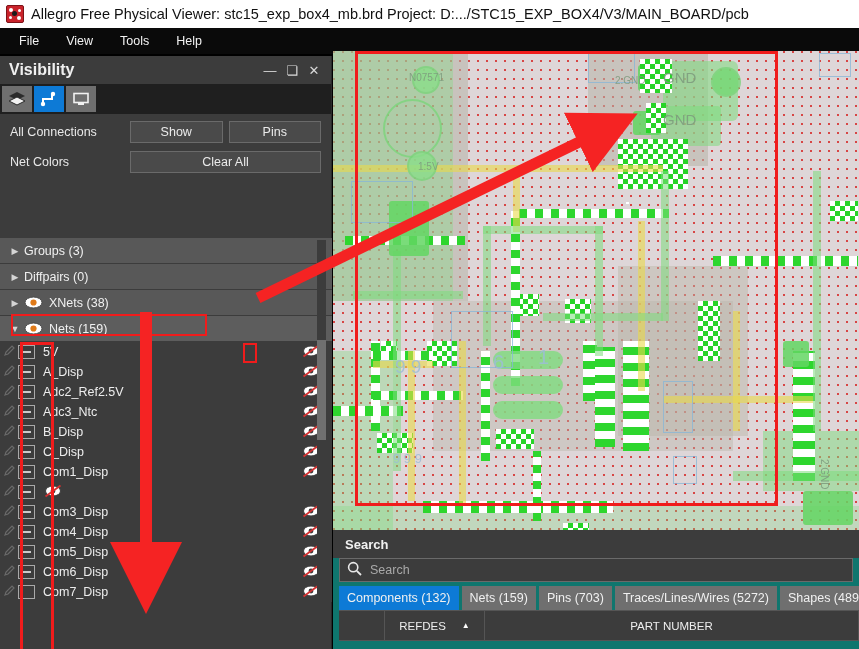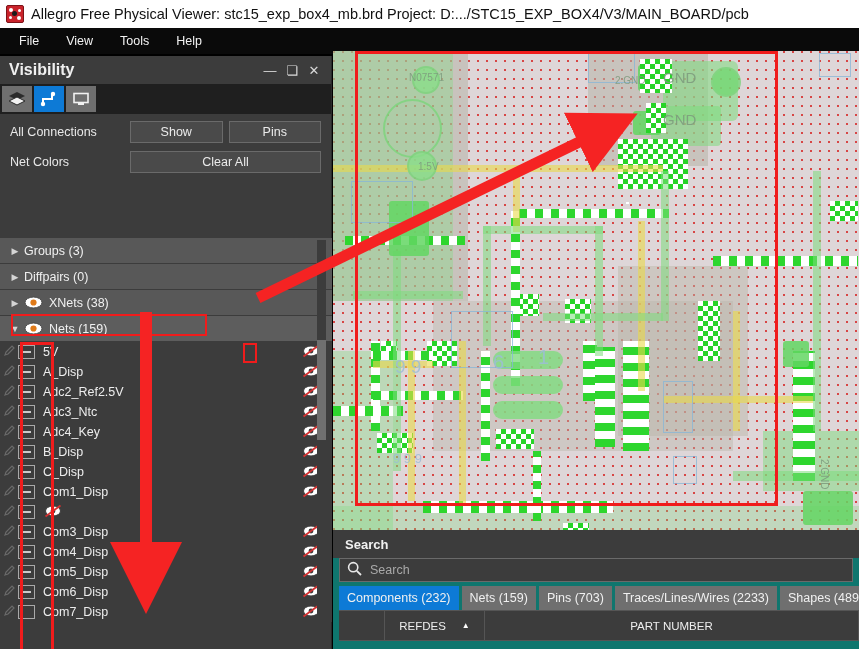--- a/index.html
+++ b/index.html
@@ -397,34 +397,20 @@
                 <line x1="2.5" y1="12.5" x2="17.5" y2="1.5" stroke="#d43131" stroke-width="1.8"></line>
               </svg></div>
           </div>
           <div class="nrow">
             <div class="pen"><svg width="12" height="12" viewBox="0 0 12 12">
                 <path d="M1,10 L4,9 L10,3 L8,1 L2,7 z" fill="none" stroke="#8f8f8f" stroke-width="1.2"></path>
               </svg></div>
             <div class="cbox">
               <span class="dash"></span>
             </div>
-            <div class="nname">Adc4_Key</div>
-            <div class="eye-off"><svg width="20" height="14" viewBox="0 0 20 14">
-                <ellipse cx="10" cy="7" rx="7.5" ry="5" fill="#ffffff" stroke="#3c3c3c" stroke-width="1"></ellipse>
-                <circle cx="10" cy="7" r="2.4" fill="#3c3c3c"></circle>
-                <line x1="2.5" y1="12.5" x2="17.5" y2="1.5" stroke="#d43131" stroke-width="1.8"></line>
-              </svg></div>
-          </div>
-          <div class="nrow">
-            <div class="pen"><svg width="12" height="12" viewBox="0 0 12 12">
-                <path d="M1,10 L4,9 L10,3 L8,1 L2,7 z" fill="none" stroke="#8f8f8f" stroke-width="1.2"></path>
-              </svg></div>
-            <div class="cbox">
-              <span class="dash"></span>
-            </div>
             <div class="nname">B_Disp</div>
             <div class="eye-off"><svg width="20" height="14" viewBox="0 0 20 14">
                 <ellipse cx="10" cy="7" rx="7.5" ry="5" fill="#ffffff" stroke="#3c3c3c" stroke-width="1"></ellipse>
                 <circle cx="10" cy="7" r="2.4" fill="#3c3c3c"></circle>
                 <line x1="2.5" y1="12.5" x2="17.5" y2="1.5" stroke="#d43131" stroke-width="1.8"></line>
               </svg></div>
           </div>
           <div class="nrow">
             <div class="pen"><svg width="12" height="12" viewBox="0 0 12 12">
                 <path d="M1,10 L4,9 L10,3 L8,1 L2,7 z" fill="none" stroke="#8f8f8f" stroke-width="1.2"></path>
@@ -555,24 +541,24 @@
       <span>
         <svg width="15" height="15" viewBox="0 0 15 15">
           <circle cx="6.2" cy="6.2" r="4.6" fill="none" stroke="#e8e8e8" stroke-width="1.6"></circle>
           <line x1="9.8" y1="9.8" x2="14" y2="14" stroke="#e8e8e8" stroke-width="1.8"></line>
         </svg>
       </span>
       <span class="ph">Search</span>
     </div>
 
     <div class="tabs">
-      <div class="tab active">Components (232)</div>
+      <div class="tab active">Components (132)</div>
       <div class="tab">Nets (159)</div>
       <div class="tab">Pins (703)</div>
-      <div class="tab">Traces/Lines/Wires (2233)</div>
+      <div class="tab">Traces/Lines/Wires (5272)</div>
       <div class="tab">Shapes (489)</div>
 
     </div>
 
     <div class="thead">
       <div class="th c0"></div>
       <div class="th c1">
         <span>REFDES</span>
         <span class="sort-arrow">▲</span>
       </div>

